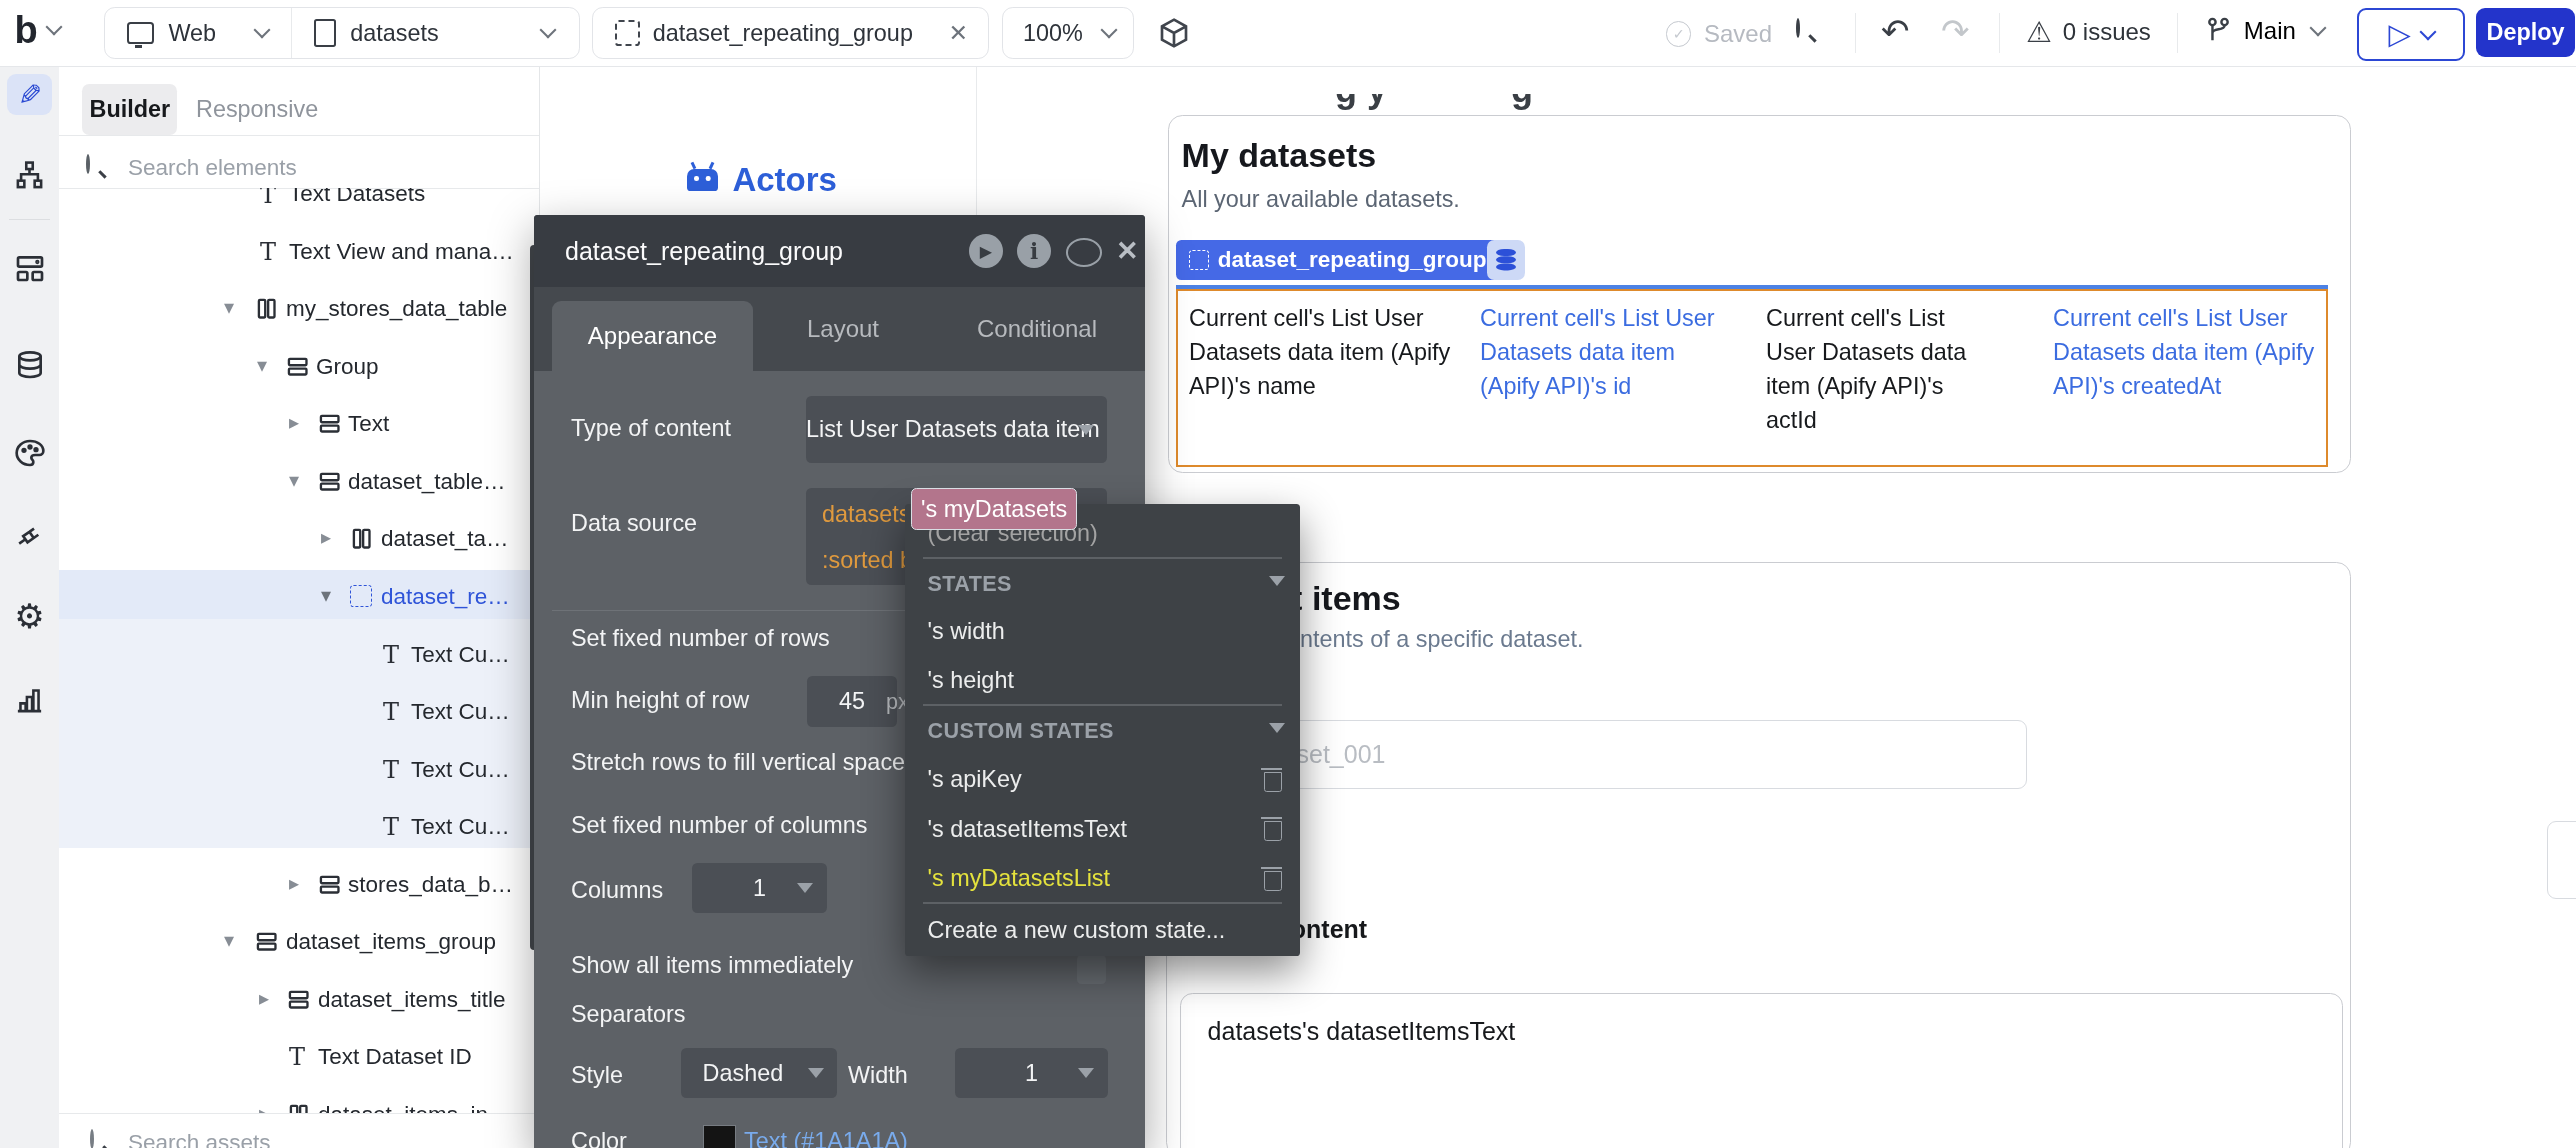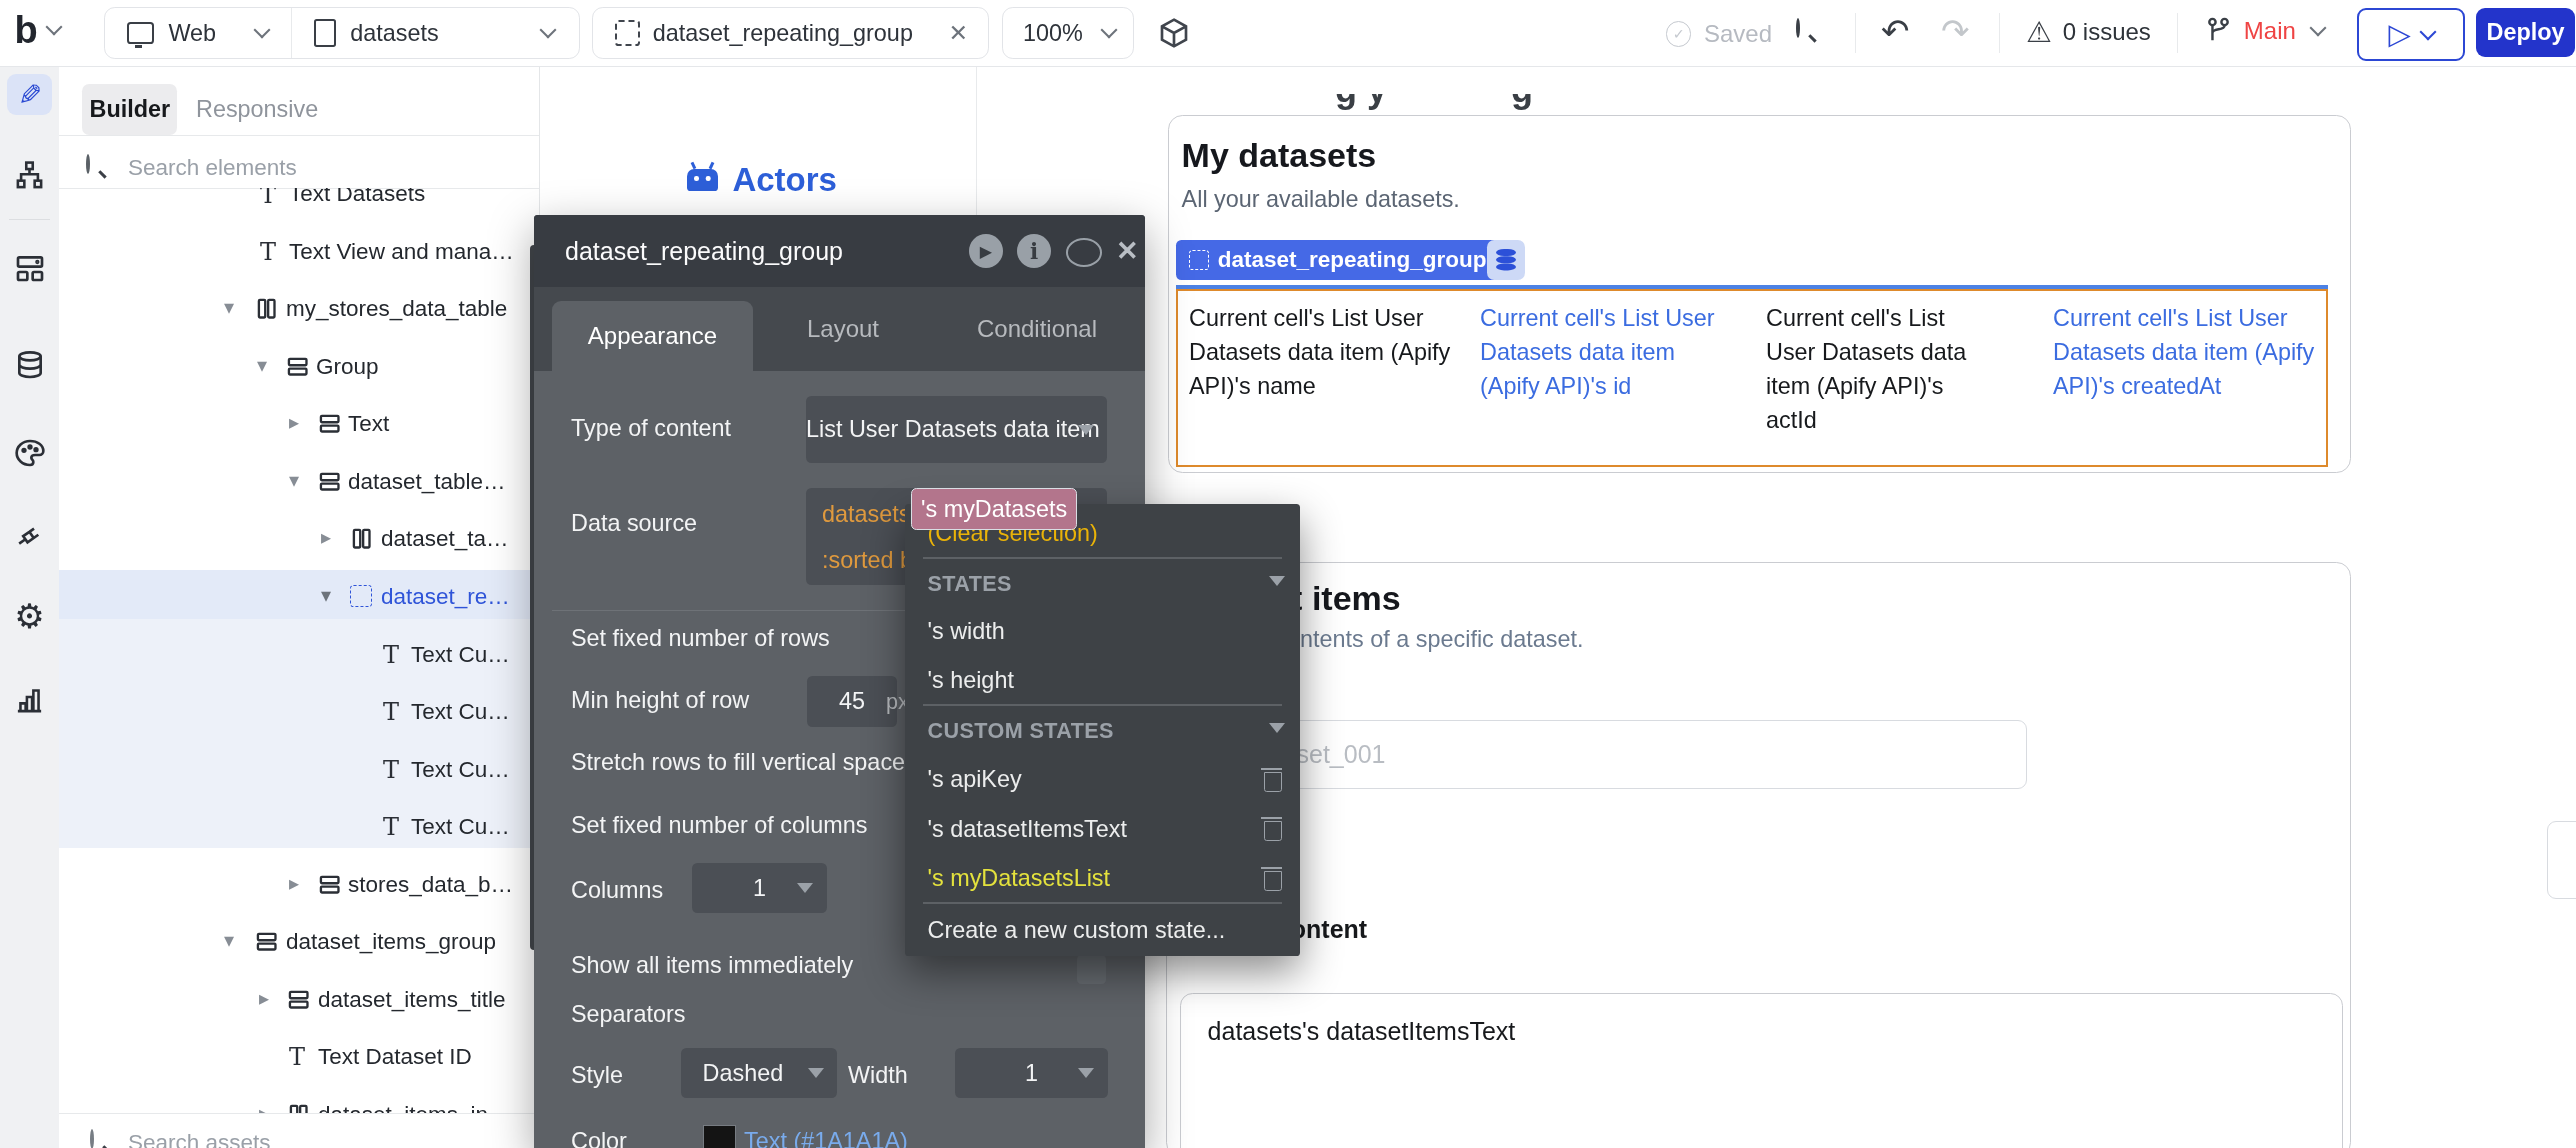--- a/index.html
+++ b/index.html
@@ -186,21 +186,21 @@
     <span style="font-size:29px;color:#3a3f46">⚠</span>
     <span style="font-size:24px;color:#2e3339">0 issues</span>
   </div>
   <div class="abs vdiv" style="left:2177px;top:12.6px;height:40px"></div>
   <div class="abs" style="left:2204px;top:15.3px;display:flex;align-items:center;gap:10.8px">
     <svg width="29" height="31" viewBox="0 0 24 24" fill="none" stroke="#3a3f46" stroke-width="2">
         <circle cx="7" cy="5" r="2.6"></circle>
         <circle cx="17" cy="5" r="2.6"></circle>
         <path d="M7 8 L7 20 M7 14 C7 10,17 12,17 8"></path>
       </svg>
-    <span style="font-size:24px;color:#ef4444">Main</span>
+    <span style="font-size:24px;color:#000000">Main</span>
     <span class="chev" style="margin-left:5.4px"></span>
   </div>
   <div class="abs preview-btn" style="left:2357px;top:8px">
     <span style="color:#2c47d4;font-size:29px;line-height:29px">▷</span>
     <span class="chev" style="border-color:#2c47d4"></span>
   </div>
   <div class="abs deploy-btn" style="left:2476px;top:8px">
     <span>Deploy</span>
   </div>
 </div>
@@ -457,21 +457,21 @@
   <div class="plabel" style="top:913px">Color</div>
   <div class="abs" style="left:169px;top:910px;width:31px;height:31px;background:#141414;border:0.9px solid #777c82"></div>
   <div class="abs" style="left:210px;top:913px;font-size:23.4px;color:#79abec">Text (#1A1A1A)</div>
 </div>
 
 <div class="abs token">
   <span>'s myDatasets</span>
 </div>
 
 <div class="abs dropdown">
-  <div class="dd-item" style="top:16px;color:#eab308">(Clear selection)</div>
+  <div class="dd-item" style="top:16px;color:#a3a3a3">(Clear selection)</div>
   <div class="dd-div" style="top:53px"></div>
   <div class="dd-head" style="top:67px">STATES</div>
   <span class="pchev" style="position:absolute;left:364px;top:72px"></span>
   <div class="dd-item" style="top:114px">'s width</div>
   <div class="dd-item" style="top:163px">'s height</div>
   <div class="dd-div" style="top:200px"></div>
   <div class="dd-head" style="top:214px">CUSTOM STATES</div>
   <span class="pchev" style="position:absolute;left:364px;top:219px"></span>
   <div class="dd-item" style="top:262px">'s apiKey</div>
   <span class="trash" style="left:359px;top:268px"></span>

